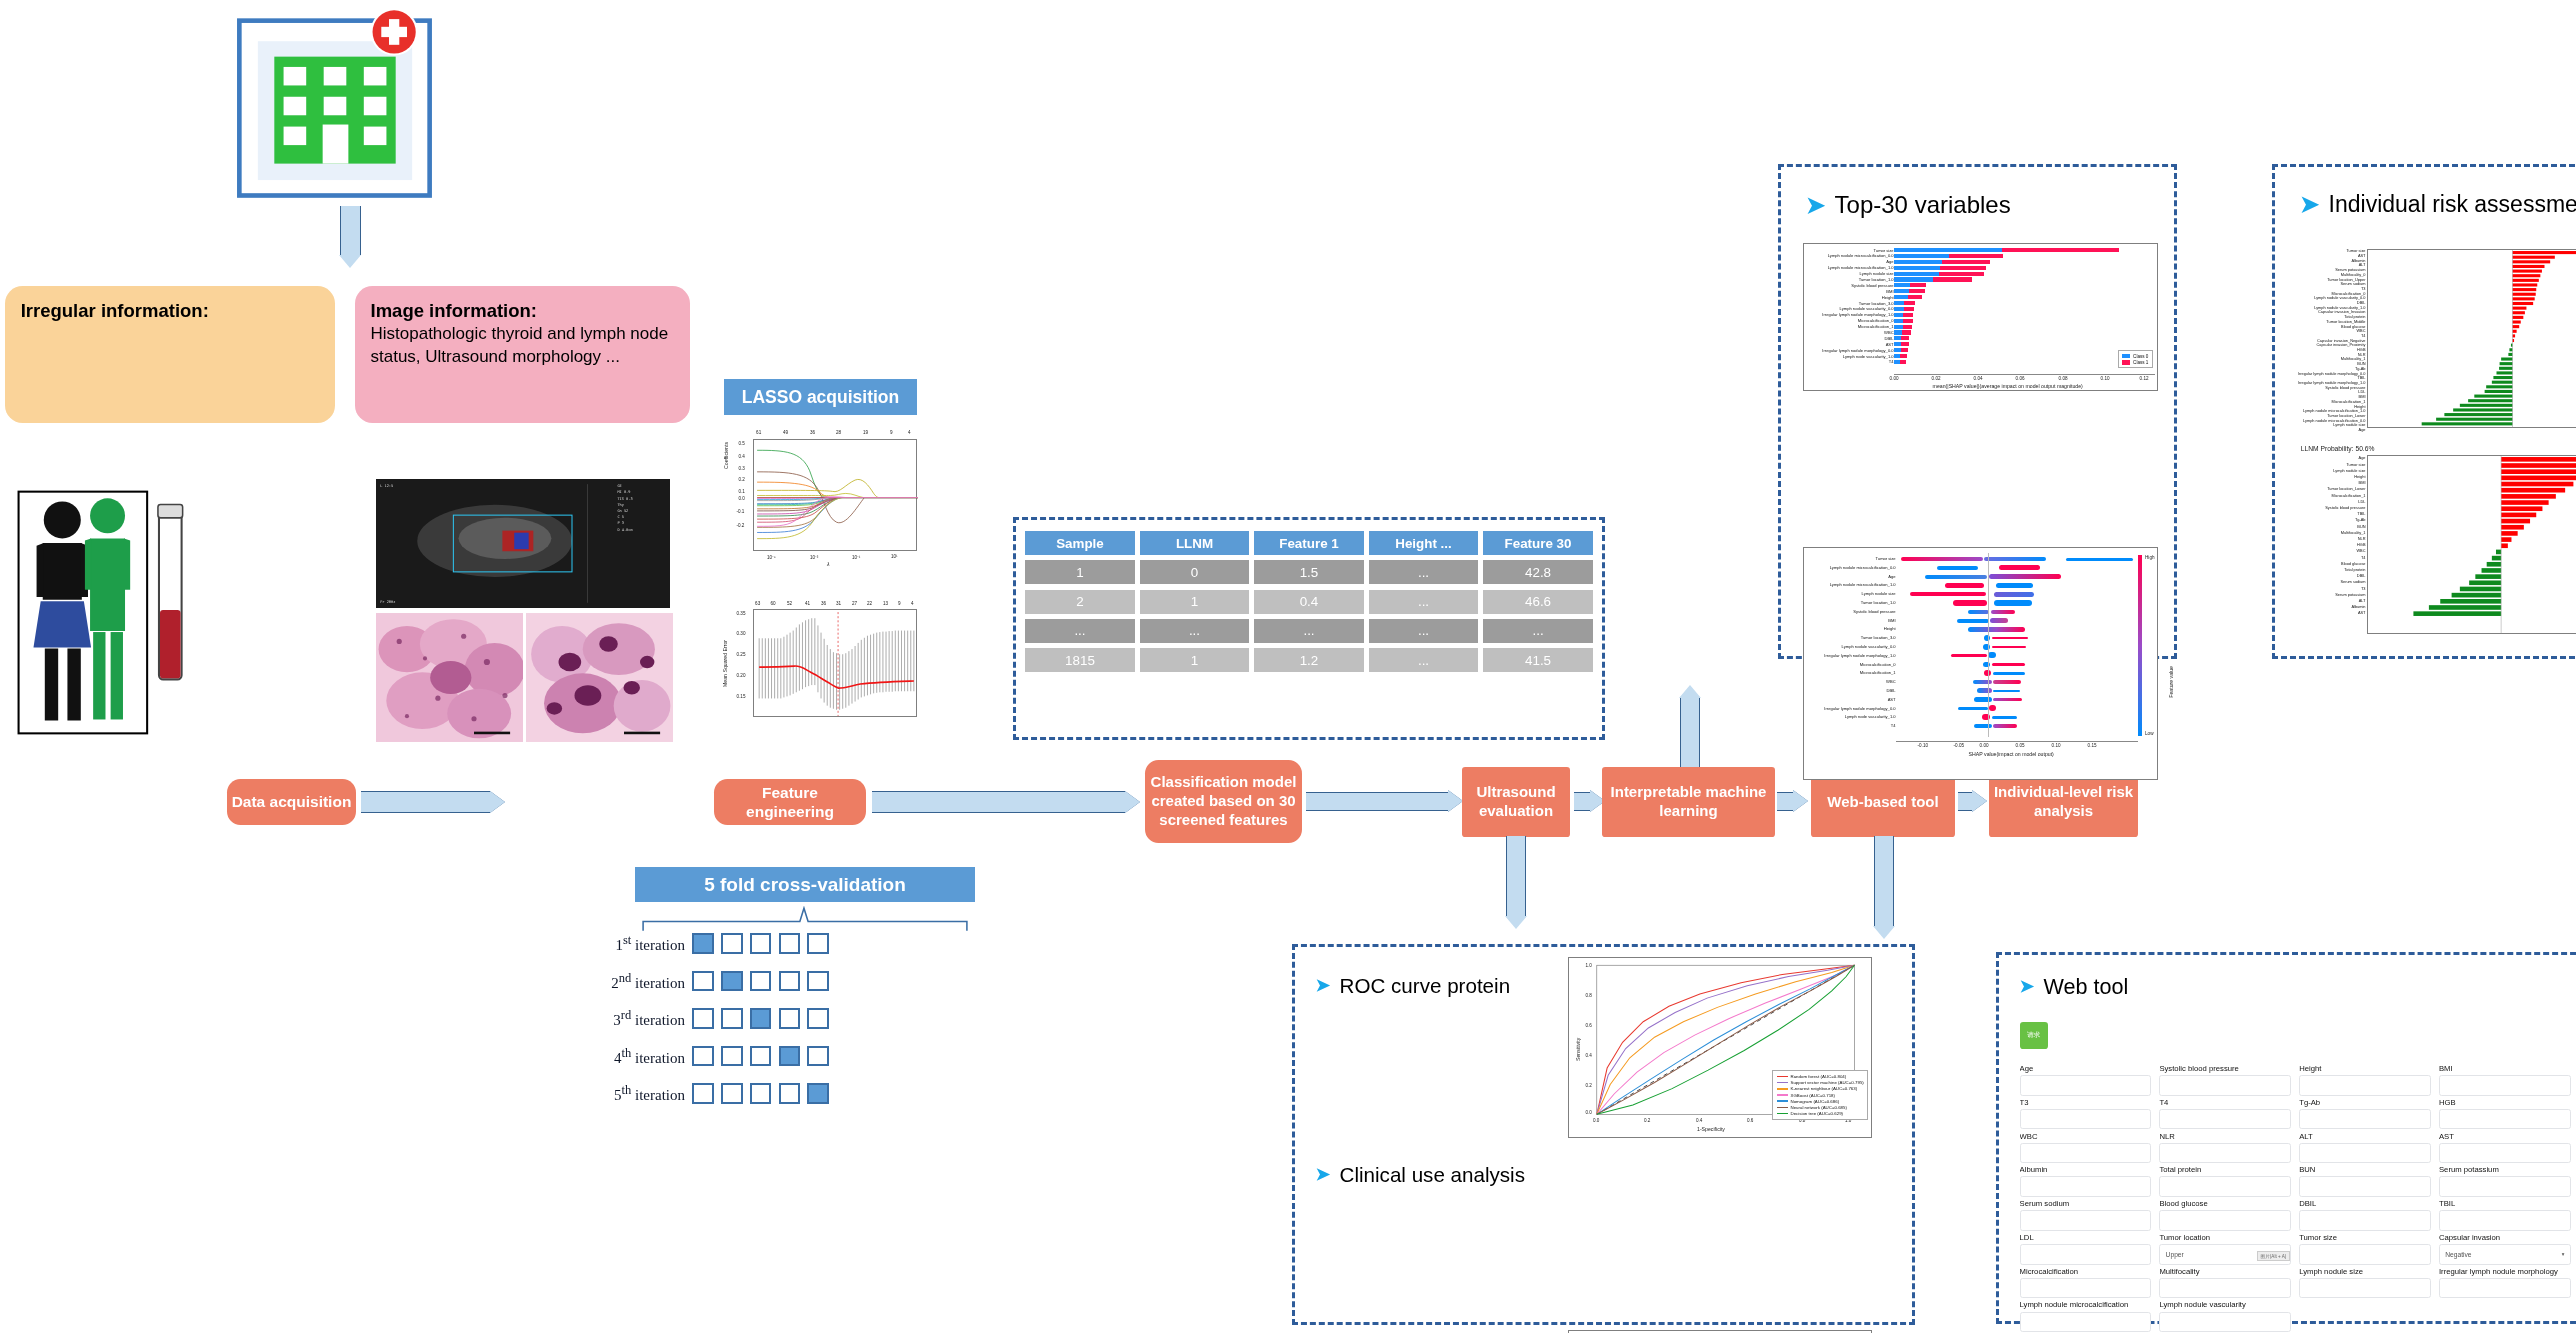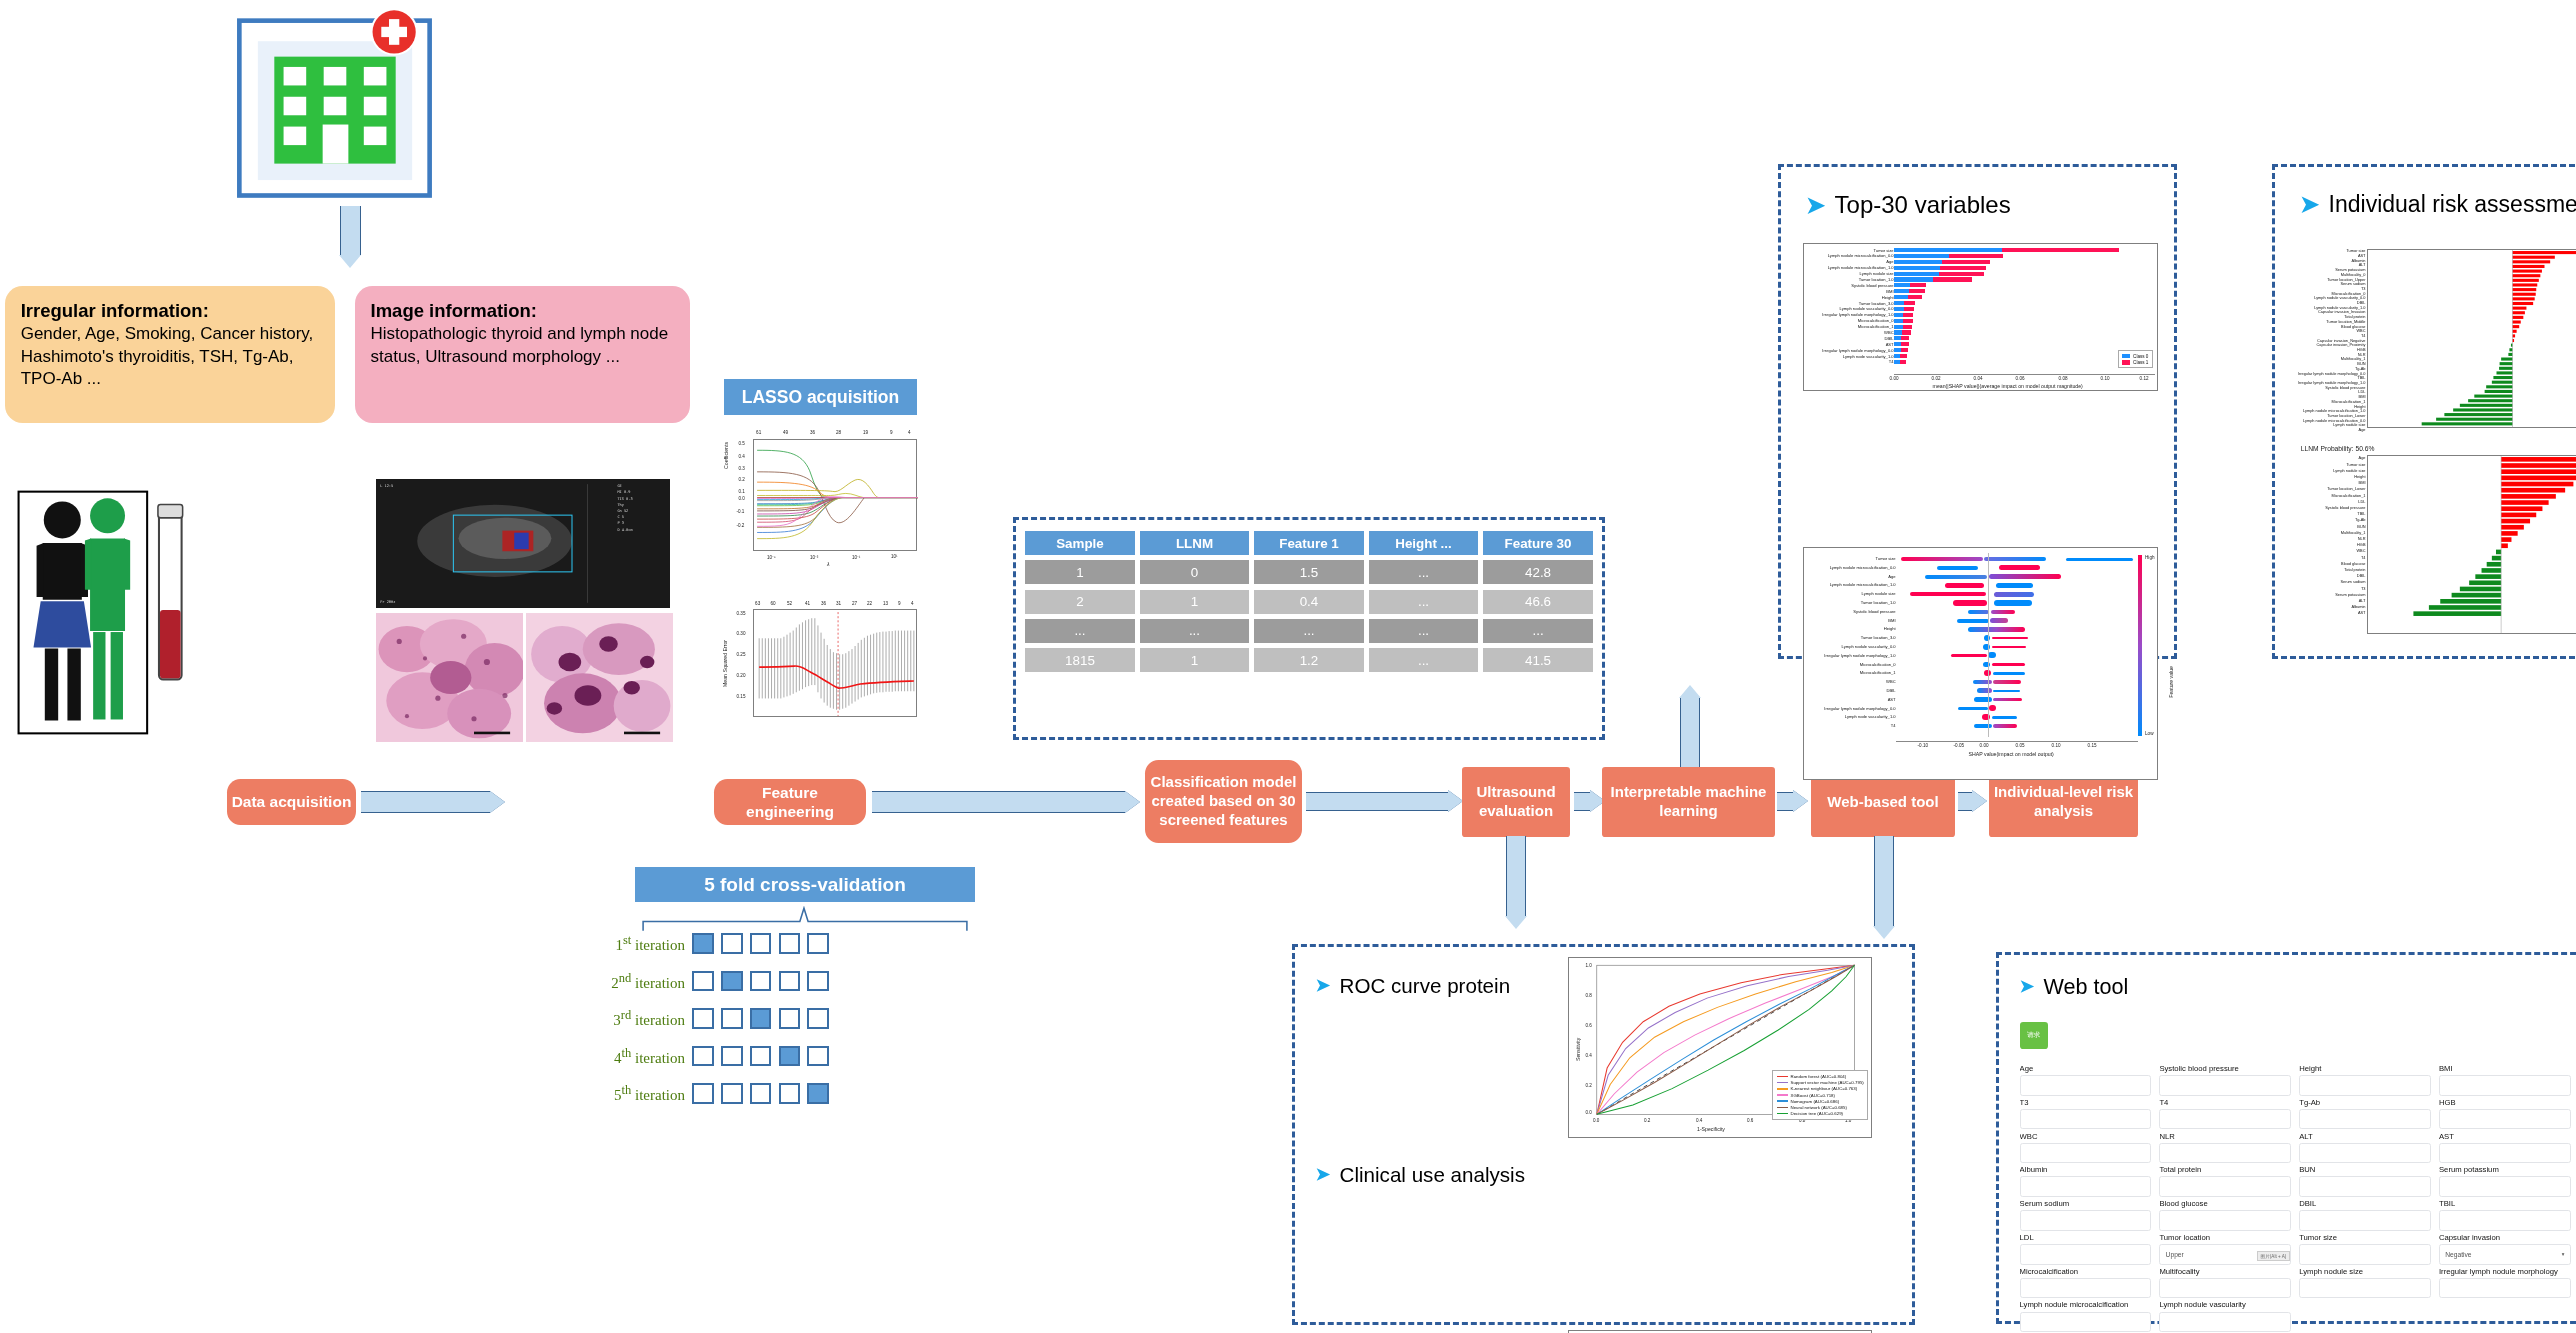--- a/index.html
+++ b/index.html
@@ -49,21 +49,21 @@
   .dt-head{background:#5B9BD5;color:#fff;font-weight:bold;display:flex;
            align-items:center;justify-content:center;height:24px;font-size:13.4px;}
   .dt-cell{color:#fff;display:flex;align-items:center;justify-content:center;
            height:24px;font-size:13.4px;}
   .dt-dark{background:#9C9C9C;}
   .dt-light{background:#BFBFBF;}
 
   
   .cvrow{display:flex;align-items:center;gap:7.2px;}
   .cvlabel{width:77px;text-align:right;font-family:"Liberation Serif",serif;
-           font-size:15px;color:#4d7c0f;}
+           font-size:15px;color:#0f172a;}
   .cvbox{width:21.6px;height:20.6px;border:2.1px solid #3A6EA5;box-sizing:border-box;background:#fff;}
   .cvbox.on{background:#5B9BD5;}
 
   
   .wt-grid{display:grid;grid-template-columns:repeat(4,1fr);
            column-gap:8.2px;row-gap:2.1px;}
   .wt-label{font-size:7.7px;color:#111;white-space:nowrap;overflow:hidden;}
   .wt-input{height:20.6px;border:0.5px solid #E2E4E8;border-radius:2.6px;background:#fff;
             box-sizing:border-box;display:flex;align-items:center;padding:0 5.2px;
             font-size:6.7px;color:#555;}
@@ -124,21 +124,20 @@
     <rect x="150" y="278" width="24" height="170" fill="#1E9E4A"></rect>
     <rect x="184" y="278" width="24" height="170" fill="#1E9E4A"></rect>
     <rect x="278" y="40" width="44" height="330" rx="8" fill="#fff" stroke="#444" stroke-width="4"></rect>
     <rect x="280" y="235" width="40" height="133" rx="6" fill="#B0202C"></rect>
     <rect x="276" y="30" width="48" height="26" rx="5" fill="#ddd" stroke="#444" stroke-width="3"></rect>
   </svg>
 </div>
 
 <div class="abs bubble bubble-clin" style="left:5.2px;top:286px;width:330px;height:137px;">
   <b style="font-size:18.5px;">Irregular information:</b>
-  <span style="font-size:17px;">Gender, Age, Smoking, Cancer history, Hashimoto's thyroiditis, TSH,  Tg-Ab, TPO-Ab ...</span>
 </div>
 
 <div class="abs bubble bubble-img" style="left:355px;top:286px;width:335px;height:137px;">
   <b style="font-size:18.5px;">Image information:</b>
   <span style="font-size:17px;">Histopathologic thyroid and lymph node status, Ultrasound morphology ...</span>
 </div>
 
 <div class="abs" style="left:376px;top:479px;width:294px;height:129px;background:#202020;overflow:hidden;">
   <svg viewBox="0 0 570 250" width="294" height="129">
     <rect width="570" height="250" fill="#1a1a1a"></rect>

